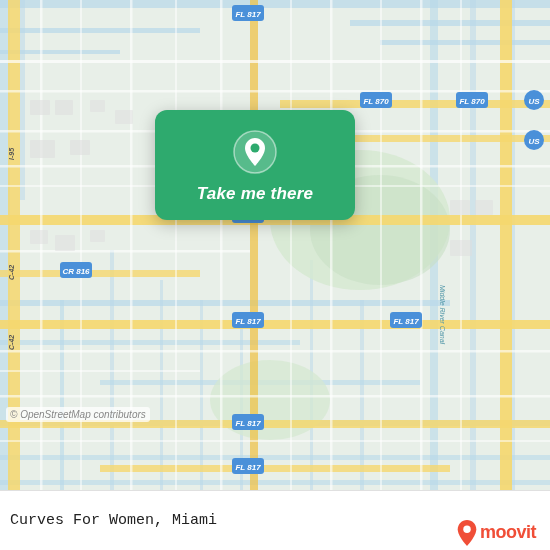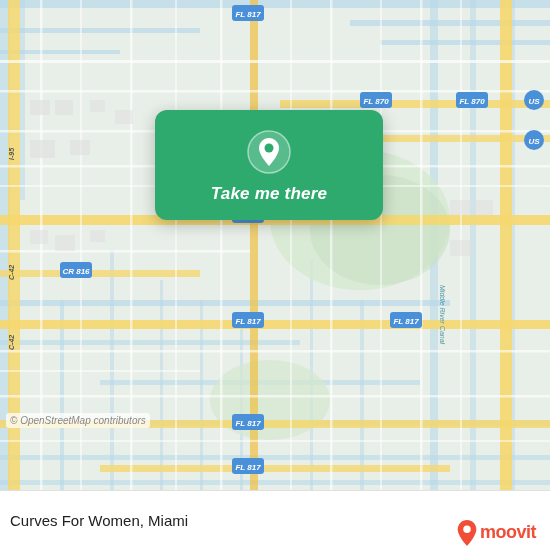--- a/index.html
+++ b/index.html
@@ -26,21 +26,21 @@
       height: 100%;
       position: absolute;
       top: 0; left: 0;
     }
 
     
     #cta-card {
       position: absolute;
       top: 110px;
       left: 155px;
-      width: 228px;
+      width: 200px;
       background: #2eaa6e;
       border-radius: 12px;
       padding: 20px 16px 16px 16px;
       display: flex;
       flex-direction: column;
       align-items: center;
       box-shadow: 0 4px 16px rgba(0,0,0,0.25);
       z-index: 10;
     }
 
@@ -71,33 +71,34 @@
       position: absolute;
       bottom: 0;
       left: 0;
       z-index: 20;
     }
 
     #business-info {
       display: flex;
       flex-direction: column;
       justify-content: center;
+      font-family: Liberation Mono, monospace;
     }
 
     #business-name {
       font-size: 15px;
       font-weight: 500;
       color: #222;
     }
 
     #copyright-text {
       font-size: 10px;
       color: #888;
       position: absolute;
-      bottom: 62px;
+      bottom: 68px;
       left: 6px;
       background: rgba(255,255,255,0.75);
       padding: 2px 4px;
       border-radius: 3px;
     }
 
     
     #moovit-logo {
       display: flex;
       align-items: center;

